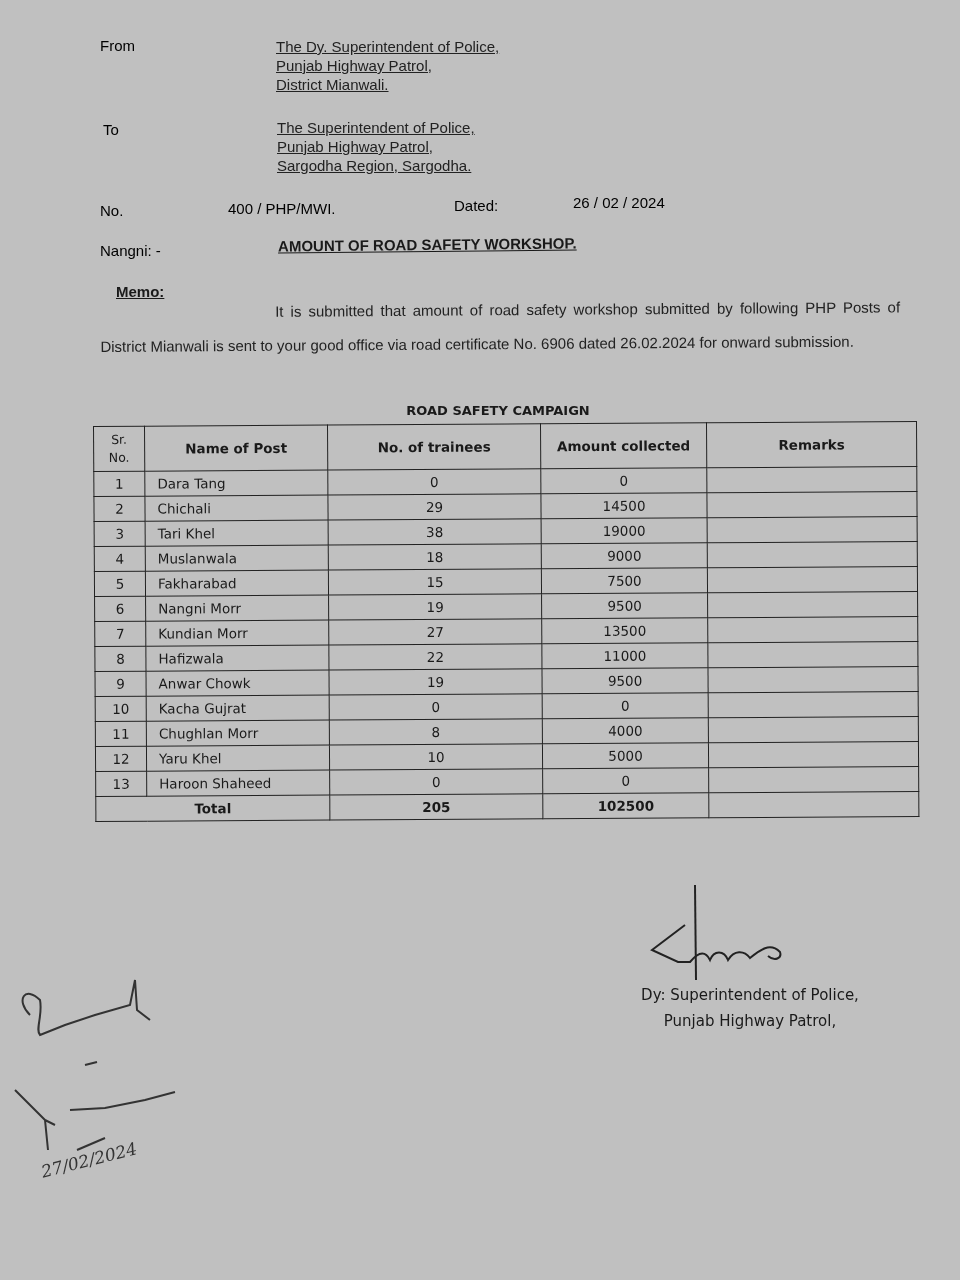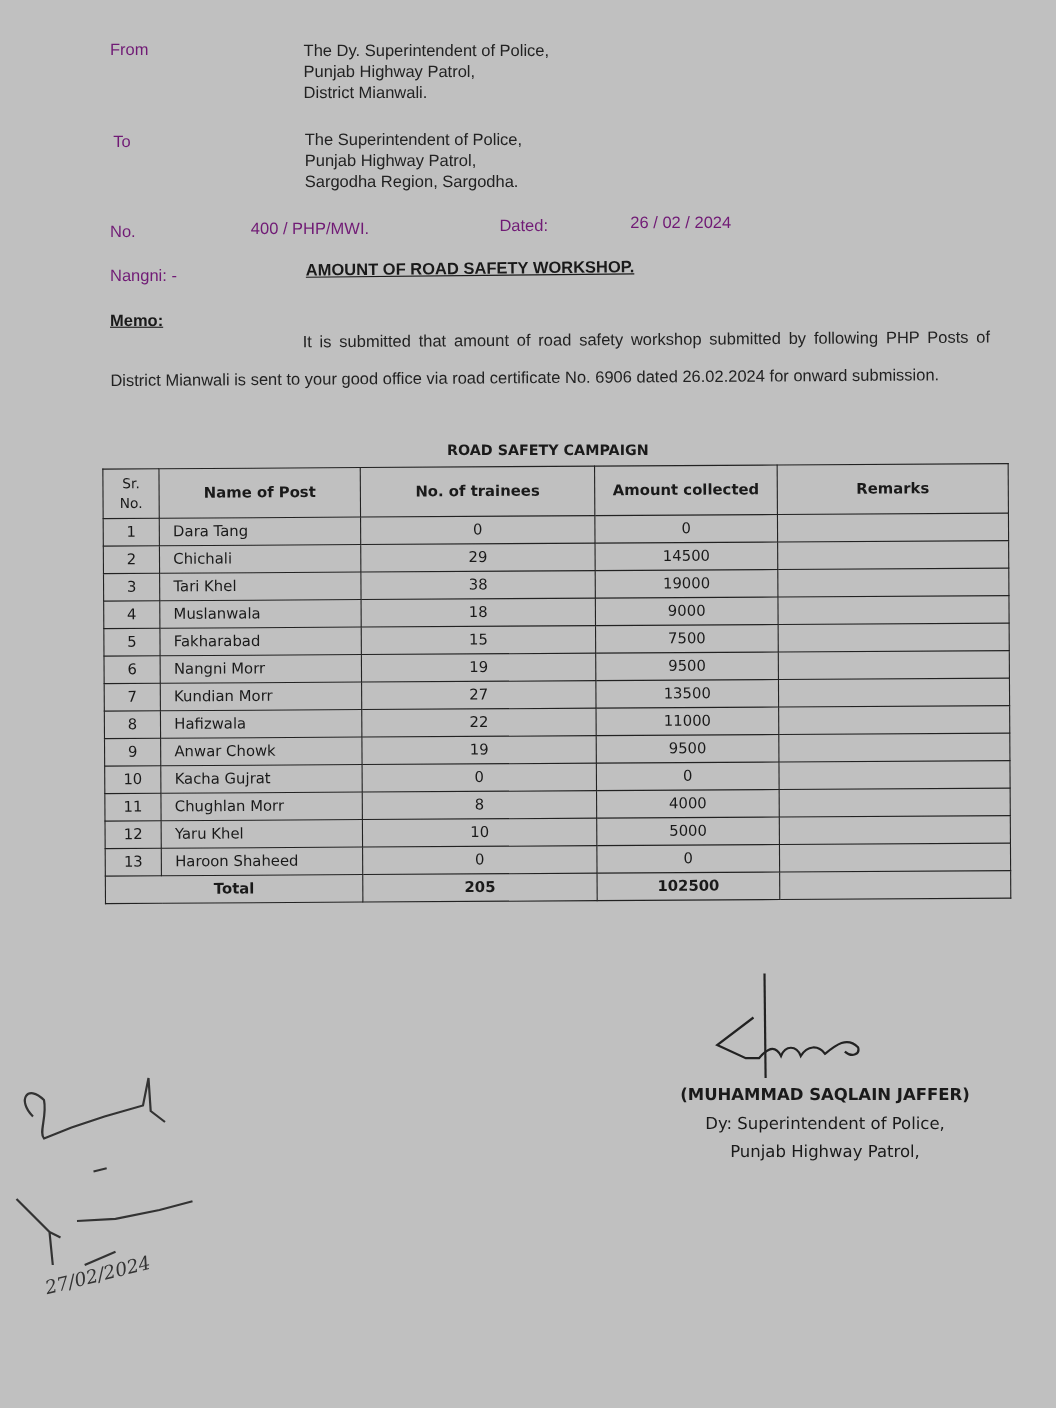--- a/index.html
+++ b/index.html
@@ -4,24 +4,24 @@
   <style>
     html, body { margin: 0; padding: 0; }
     body {
       width: 960px; height: 1280px; overflow: hidden;
       background: #c0c0c0;
       color: #1a1a1a;
       font-family: "Liberation Sans", sans-serif;
       position: relative;
     }
     .abs { position: absolute; }
-    .hdr-label { font-size: 15px; color: #701a75; }
-    .addr { font-size: 15px; line-height: 19px; color: #222; }
+    .hdr-label { font-size: 15px; color: #000000; }
+    .addr { font-size: 15px; line-height: 19px; color: #222; text-decoration: underline; }
     .subject-text { font-weight: bold; text-decoration: underline; font-size: 15px; }
-    .memo-label { font-weight: bold; text-decoration: underline; font-size: 15px; }
+    .memo-label { font-weight: bold; text-decoration: underline; font-size: 15px; margin-left: 16px; }
     .memo-body {
       font-size: 15px; line-height: 34px; text-align: justify; color: #222;
       text-align-last: left;
     }
     .memo-body .indent { display: inline-block; width: 175px; }
     .table-title {
       font-family: "DejaVu Sans", sans-serif; font-weight: bold; font-size: 13px;
       left: 0; width: 1000px; text-align: center; top: 403px;
     }
     table.campaign {
@@ -195,21 +195,20 @@
       <td></td>
     </tr>
   </tfoot>
 </table>
 
 <svg class="abs" style="left:640px; top:880px;" width="160" height="110" viewBox="0 0 160 110">
   <path d="M55 5 L56 100" stroke="#222" stroke-width="2" fill="none"></path>
   <path d="M45 45 L12 70 L38 82 L50 82 C60 70, 66 72, 70 80 C74 70, 84 70, 88 80 C94 70, 104 70, 110 78 C120 70, 130 62, 140 72 C142 78, 135 82, 128 76" stroke="#222" stroke-width="2" fill="none"></path>
 </svg>
 <div class="abs sig-block" style="left:600px; top:982px; width:300px;">
-  <div class="sig-name">(MUHAMMAD SAQLAIN JAFFER)</div>
   <div>Dy: Superintendent of Police,</div>
   <div>Punjab Highway Patrol,</div>
 </div>
 
 <svg class="abs" style="left:5px; top:970px;" width="190" height="230" viewBox="0 0 190 230">
   <path d="M25 45 C10 30, 20 15, 35 30 C38 45, 30 60, 35 65 L60 55 L90 45 L125 35 L130 10 L132 40 L145 50" stroke="#333" stroke-width="2" fill="none"></path>
   <path d="M80 95 L92 92" stroke="#333" stroke-width="2" fill="none"></path>
   <path d="M10 120 L40 150 L43 180 M40 150 L50 155 M65 140 L100 138 L140 130 L170 122" stroke="#333" stroke-width="2" fill="none"></path>
   <path d="M72 180 L100 168" stroke="#333" stroke-width="2" fill="none"></path>
 </svg>

